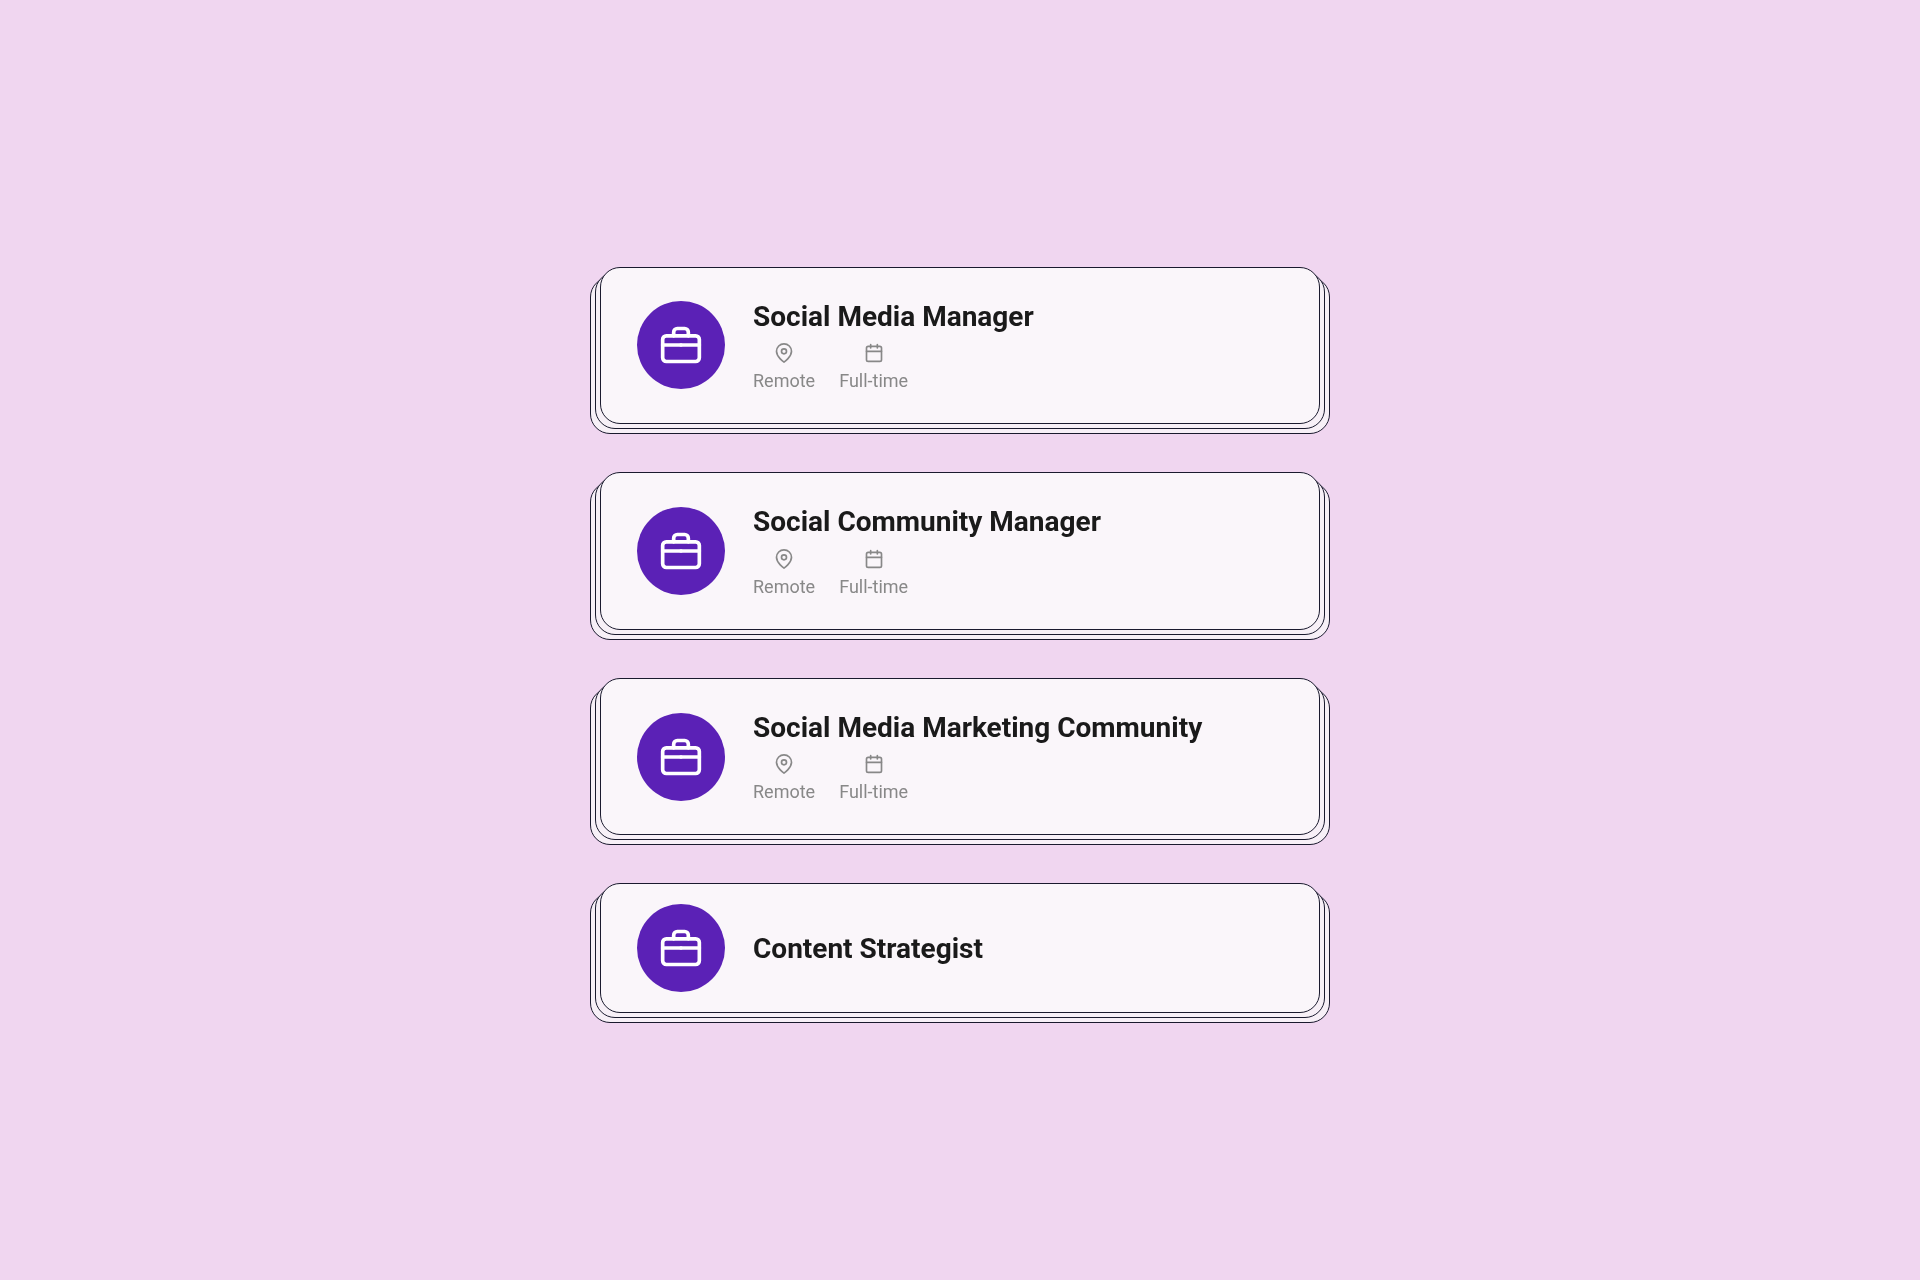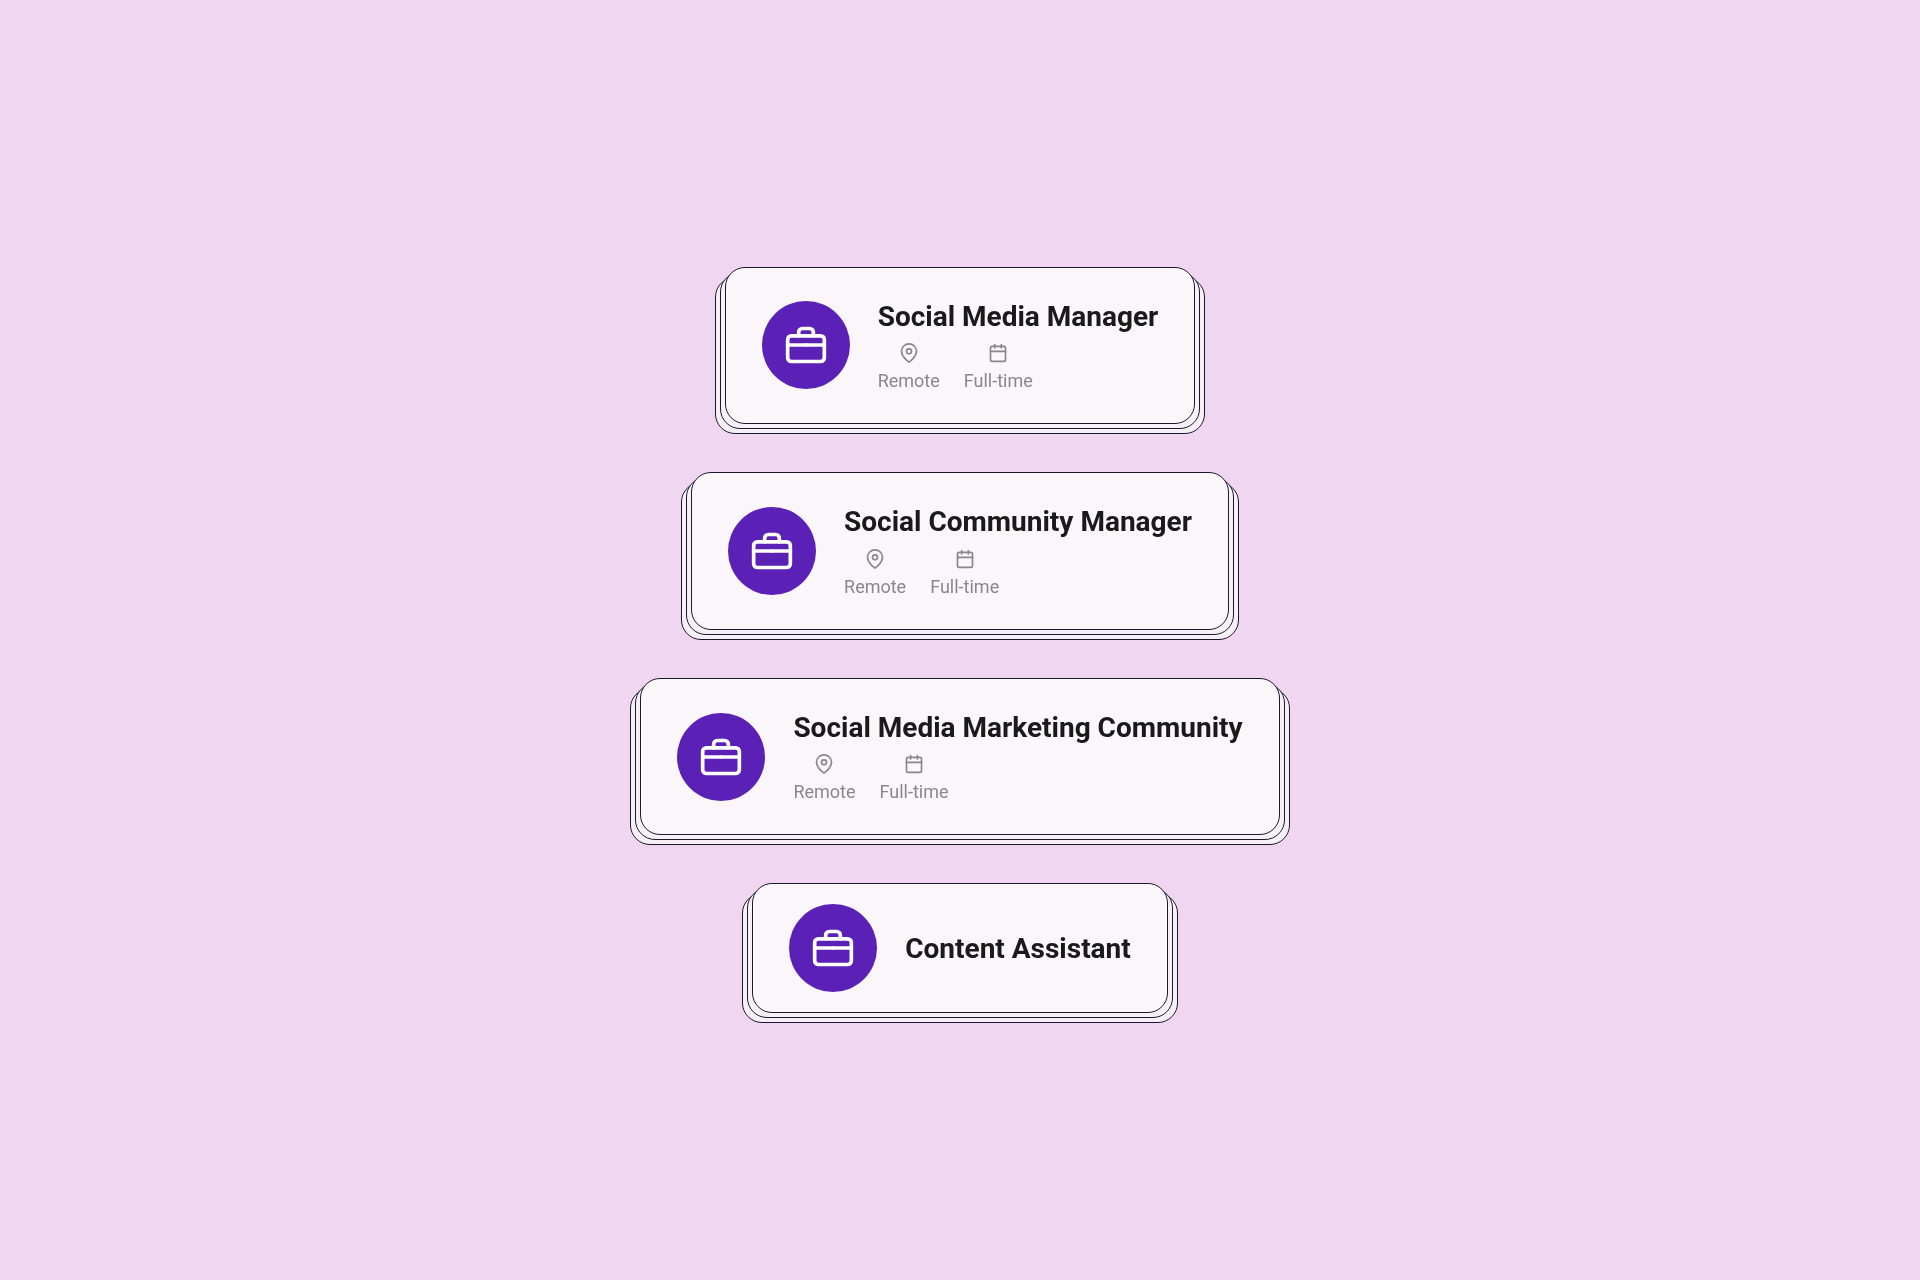--- a/index.html
+++ b/index.html
@@ -18,21 +18,20 @@
       font-family: -apple-system, BlinkMacSystemFont, 'Segoe UI', Roboto, Helvetica, Arial, sans-serif;
       overflow: hidden;
     }
 
     .job-list {
       display: flex;
       flex-direction: column;
       gap: 48px;
       width: 720px;
       padding: 40px 0;
-      align-items: center;
     }
 
     .card-stack {
       position: relative;
     }
 
     .card-shadow-back {
       position: absolute;
       top: 10px;
       left: -10px;
@@ -242,18 +241,18 @@
     <div class="job-card partial">
       <div class="icon-circle">
         <svg class="briefcase-icon" viewBox="0 0 24 24" fill="none" stroke="white" stroke-width="2" stroke-linecap="round" stroke-linejoin="round">
           <rect x="2" y="7" width="20" height="14" rx="2" ry="2"></rect>
           <path d="M16 7V5a2 2 0 0 0-2-2h-4a2 2 0 0 0-2 2v2"></path>
           <line x1="12" y1="12" x2="12" y2="12"></line>
           <path d="M2 12h20"></path>
         </svg>
       </div>
       <div class="job-info">
-        <div class="job-title">Content Assistant</div>
+        <div class="job-title">Content Strategist</div>
       </div>
     </div>
   </div>
 
 </div>
 
 </body></html>

